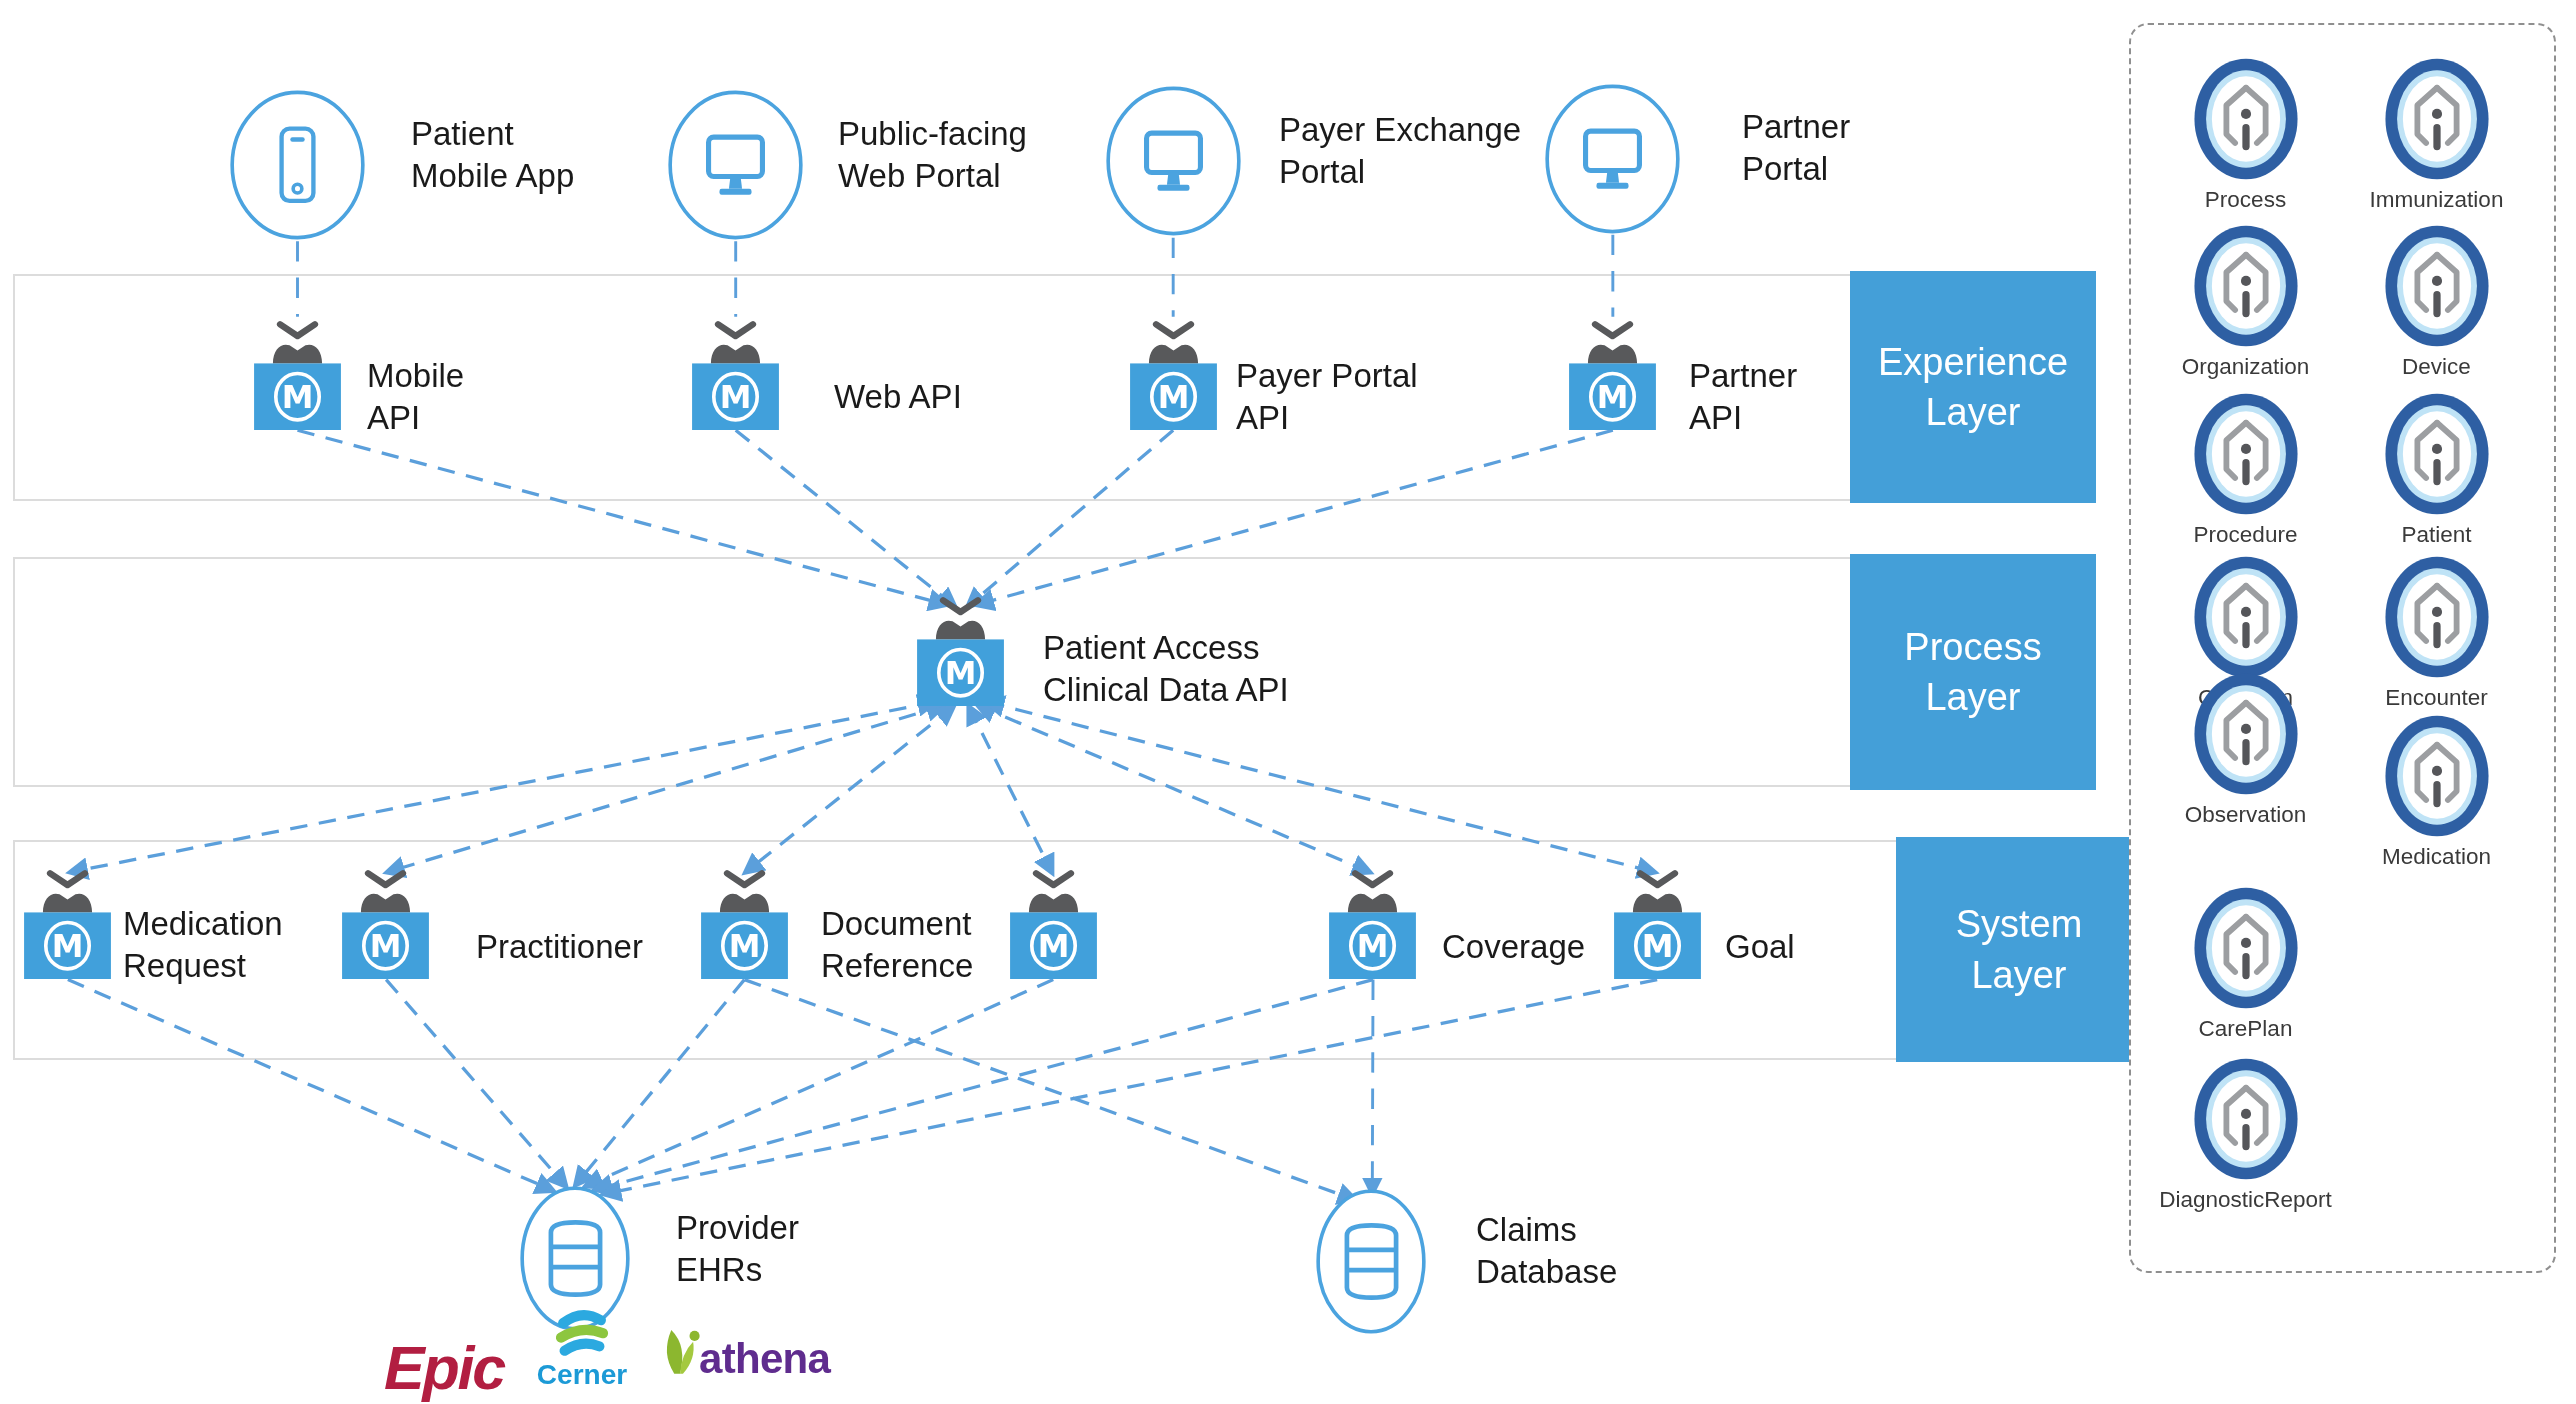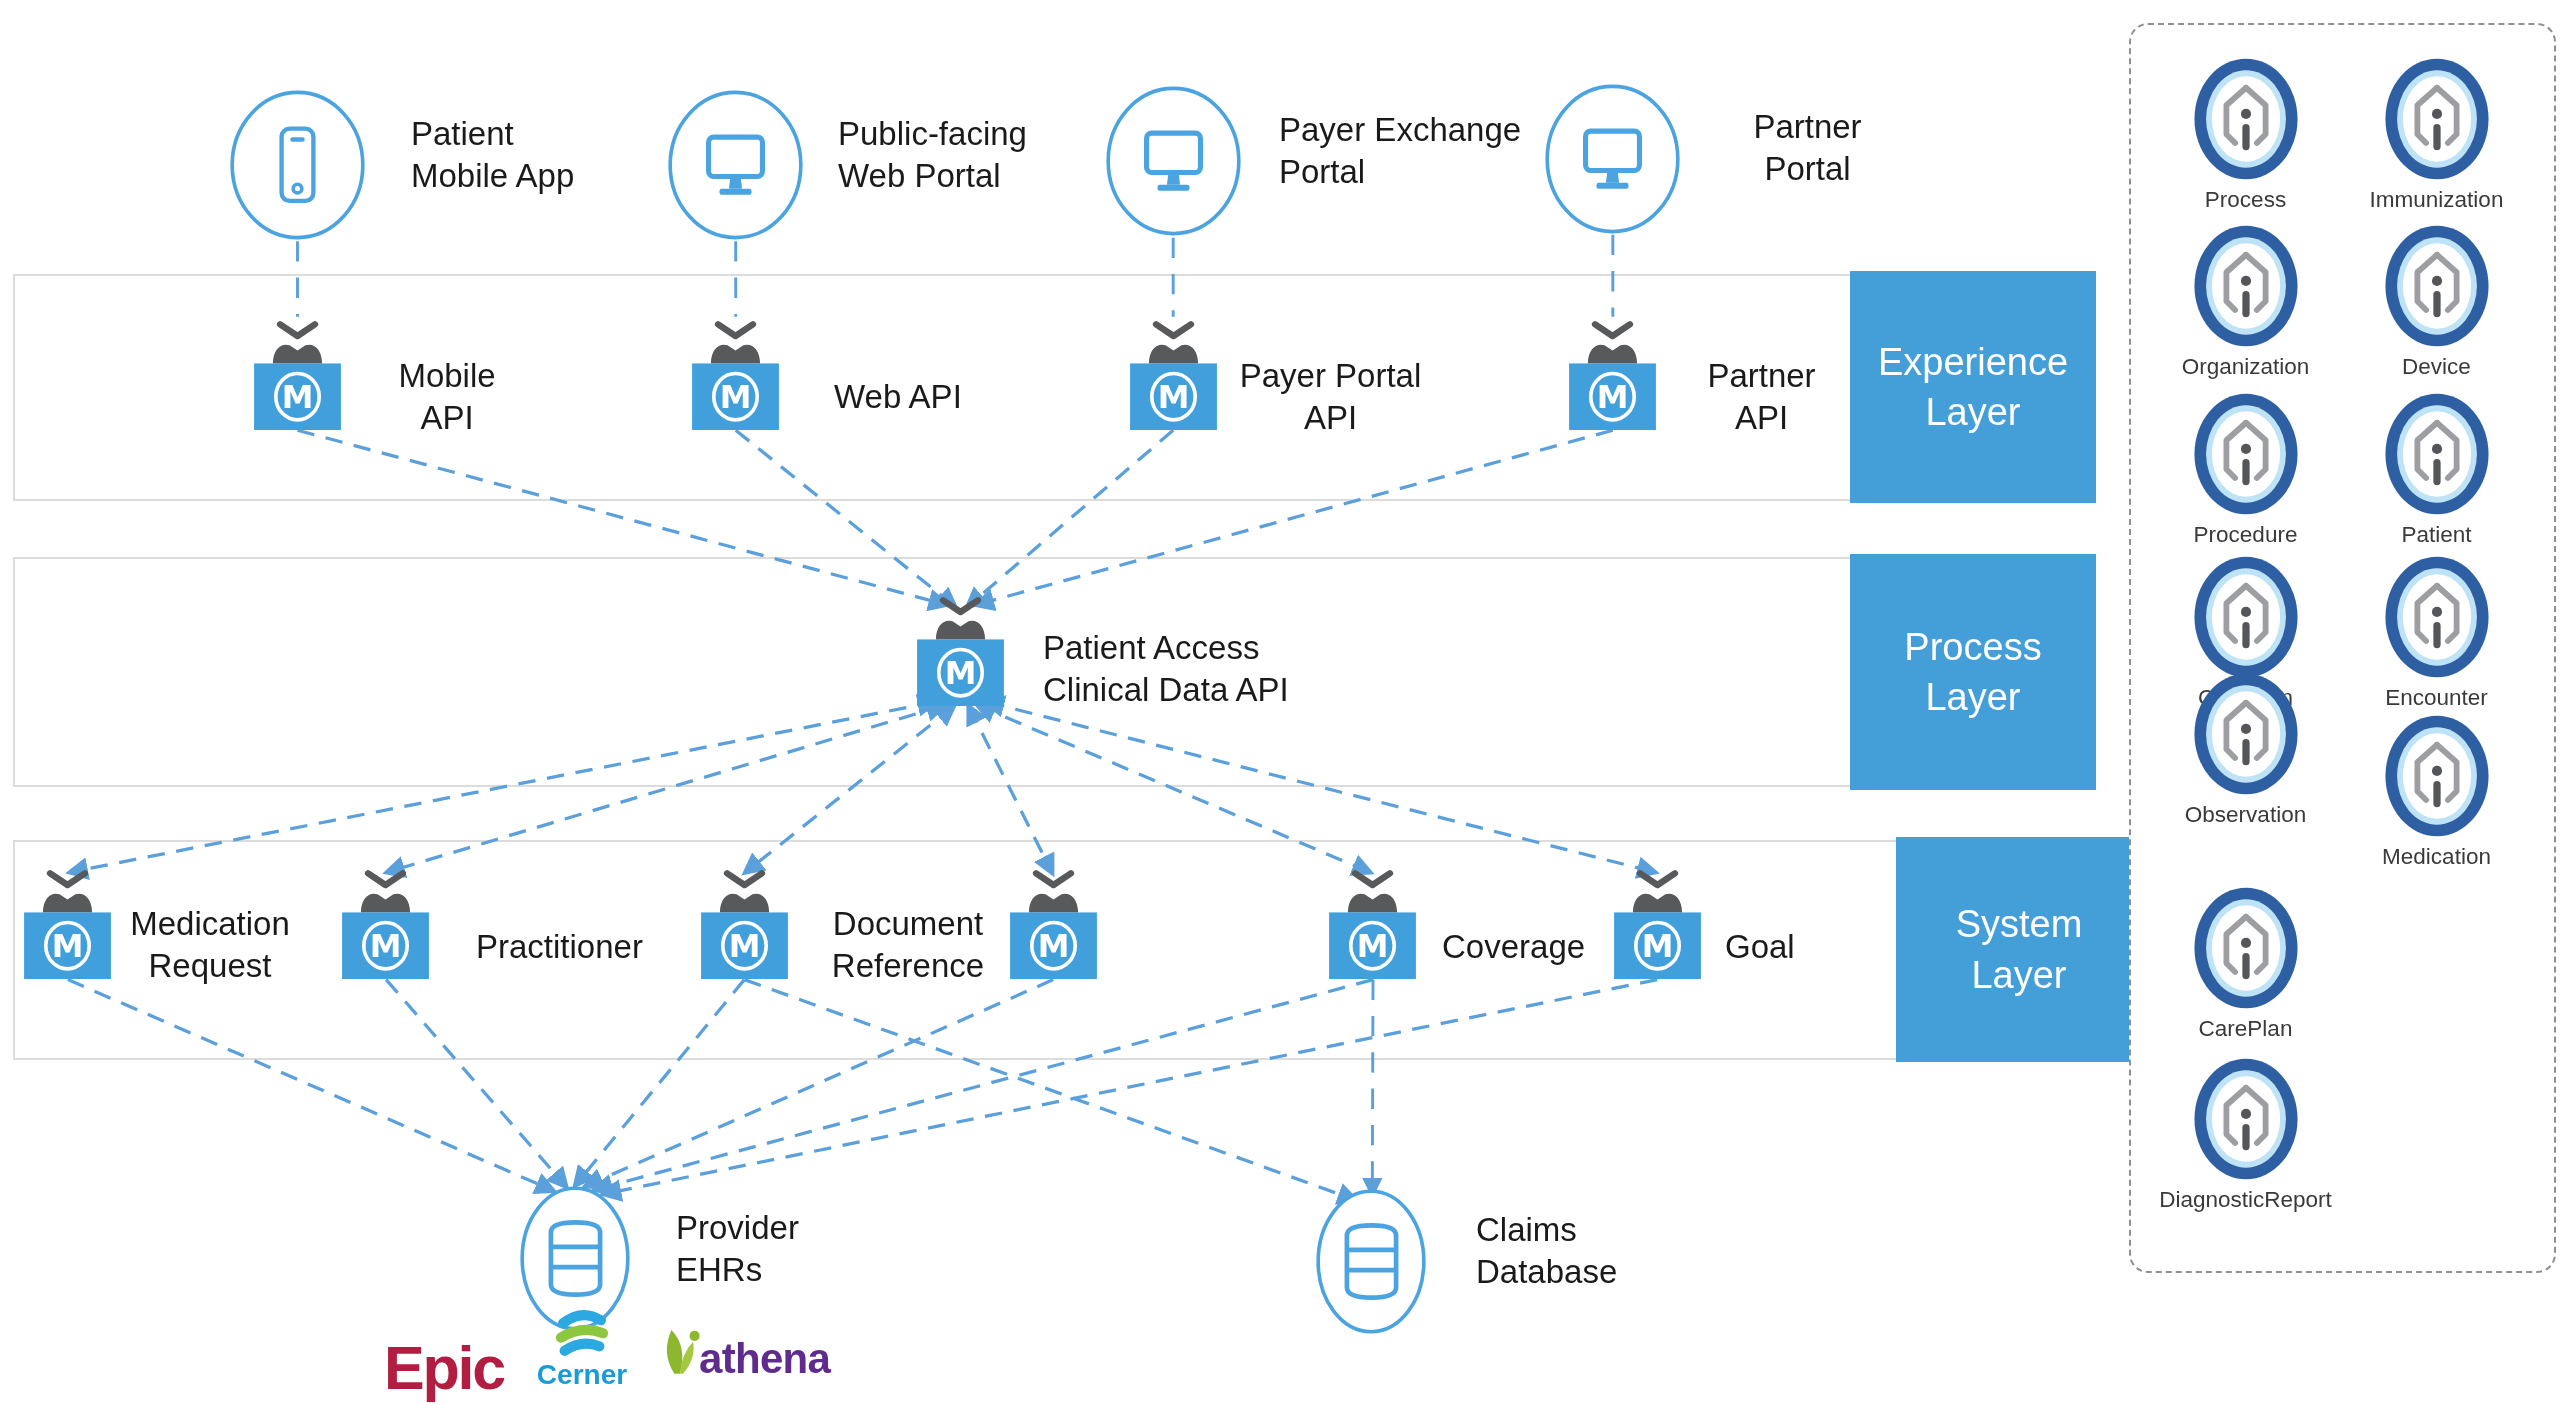--- a/index.html
+++ b/index.html
@@ -16,31 +16,31 @@
 
   .layer-box{position:absolute;left:1850px;width:246px;background:#449fd8;color:#fff;z-index:3;
     display:flex;flex-direction:column;align-items:center;justify-content:center;
     font-size:38px;line-height:1.32;text-align:right;font-weight:400;}
   .layer-box-experience{top:271px;height:232px;}
   .layer-box-process{top:554px;height:236px;}
   .layer-box-system{top:837px;height:225px;margin-left:46px;}
 
   .node{position:absolute;z-index:4;}
   .label{position:absolute;z-index:5;color:#1a1a1a;font-size:33px;line-height:1.26;white-space:nowrap;}
-  .t-center{text-align:center;}
+  .t-center{}
   .label div{white-space:nowrap;}
 
   
   #fhir-panel{position:absolute;left:2129px;top:23px;width:427px;height:1250px;border:2.9px dashed #8f8f8f;
     border-radius:19px;box-sizing:border-box;background:#fff;z-index:4;}
   .fhir-item{position:absolute;width:233px;text-align:center;z-index:5;}
   .fhir-label{font-size:22.5px;color:#3a3a3a;margin-top:4.4px;}
 
   
-  .logo-epic{position:absolute;left:384px;top:1333px;font-size:61px;font-weight:bold;
+  .logo-epic{position:absolute;left:384px;top:1333px;font-size:61px;font-weight:bold;font-style:italic;
     color:#b21e41;letter-spacing:-2.2px;z-index:5;}
   .logo-cerner-text{position:absolute;left:524px;top:1359px;width:116px;text-align:center;font-size:28px;
     font-weight:bold;color:#1c9ad6;z-index:5;}
   .logo-athena-text{position:absolute;left:699px;top:1335px;font-size:42px;font-weight:600;color:#5f2c8e;
     letter-spacing:-0.7px;z-index:5;}
   .logo-svg{position:absolute;z-index:5;}
 </style>
 </head>
 <body>
 

